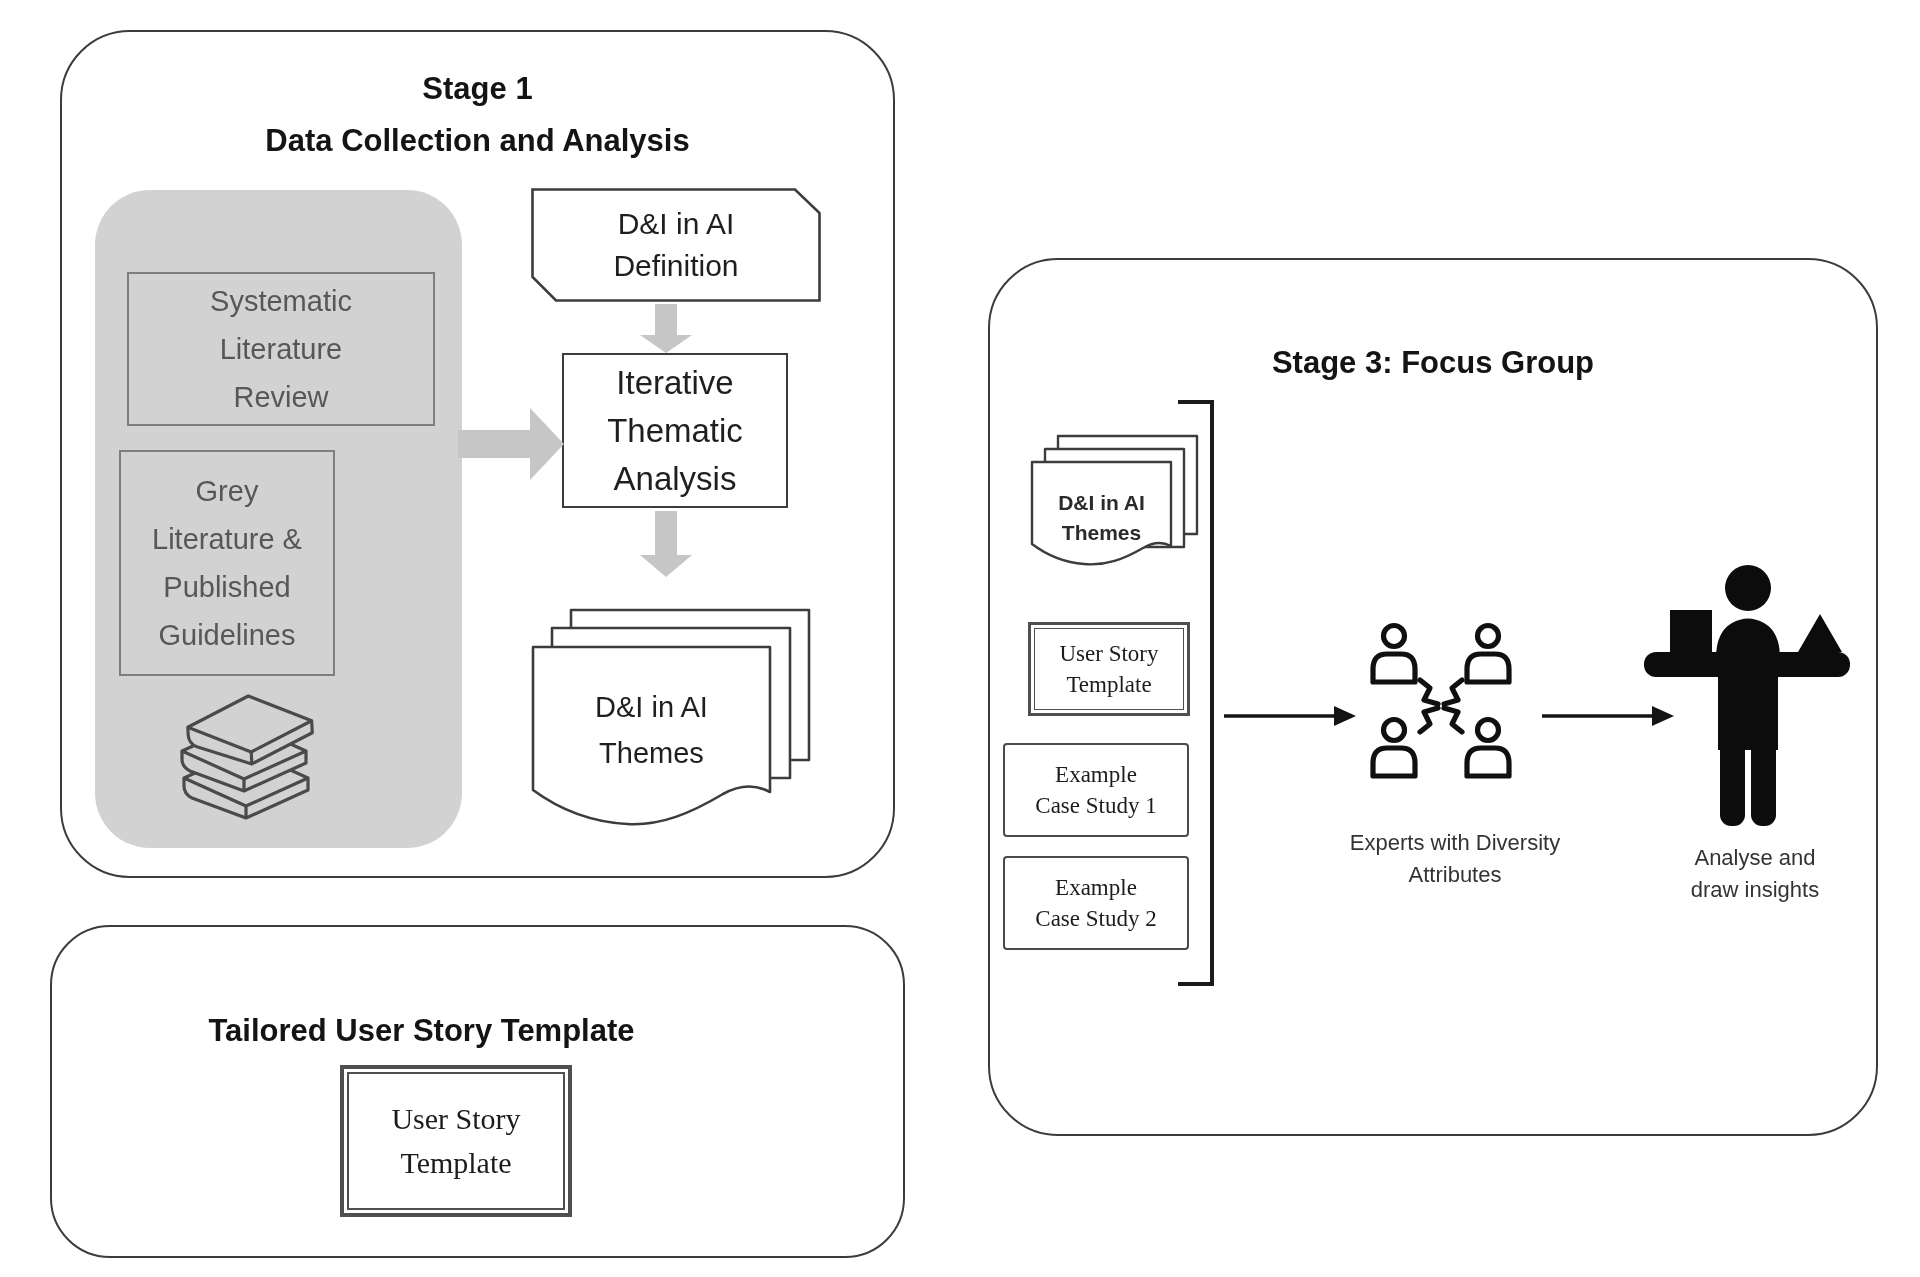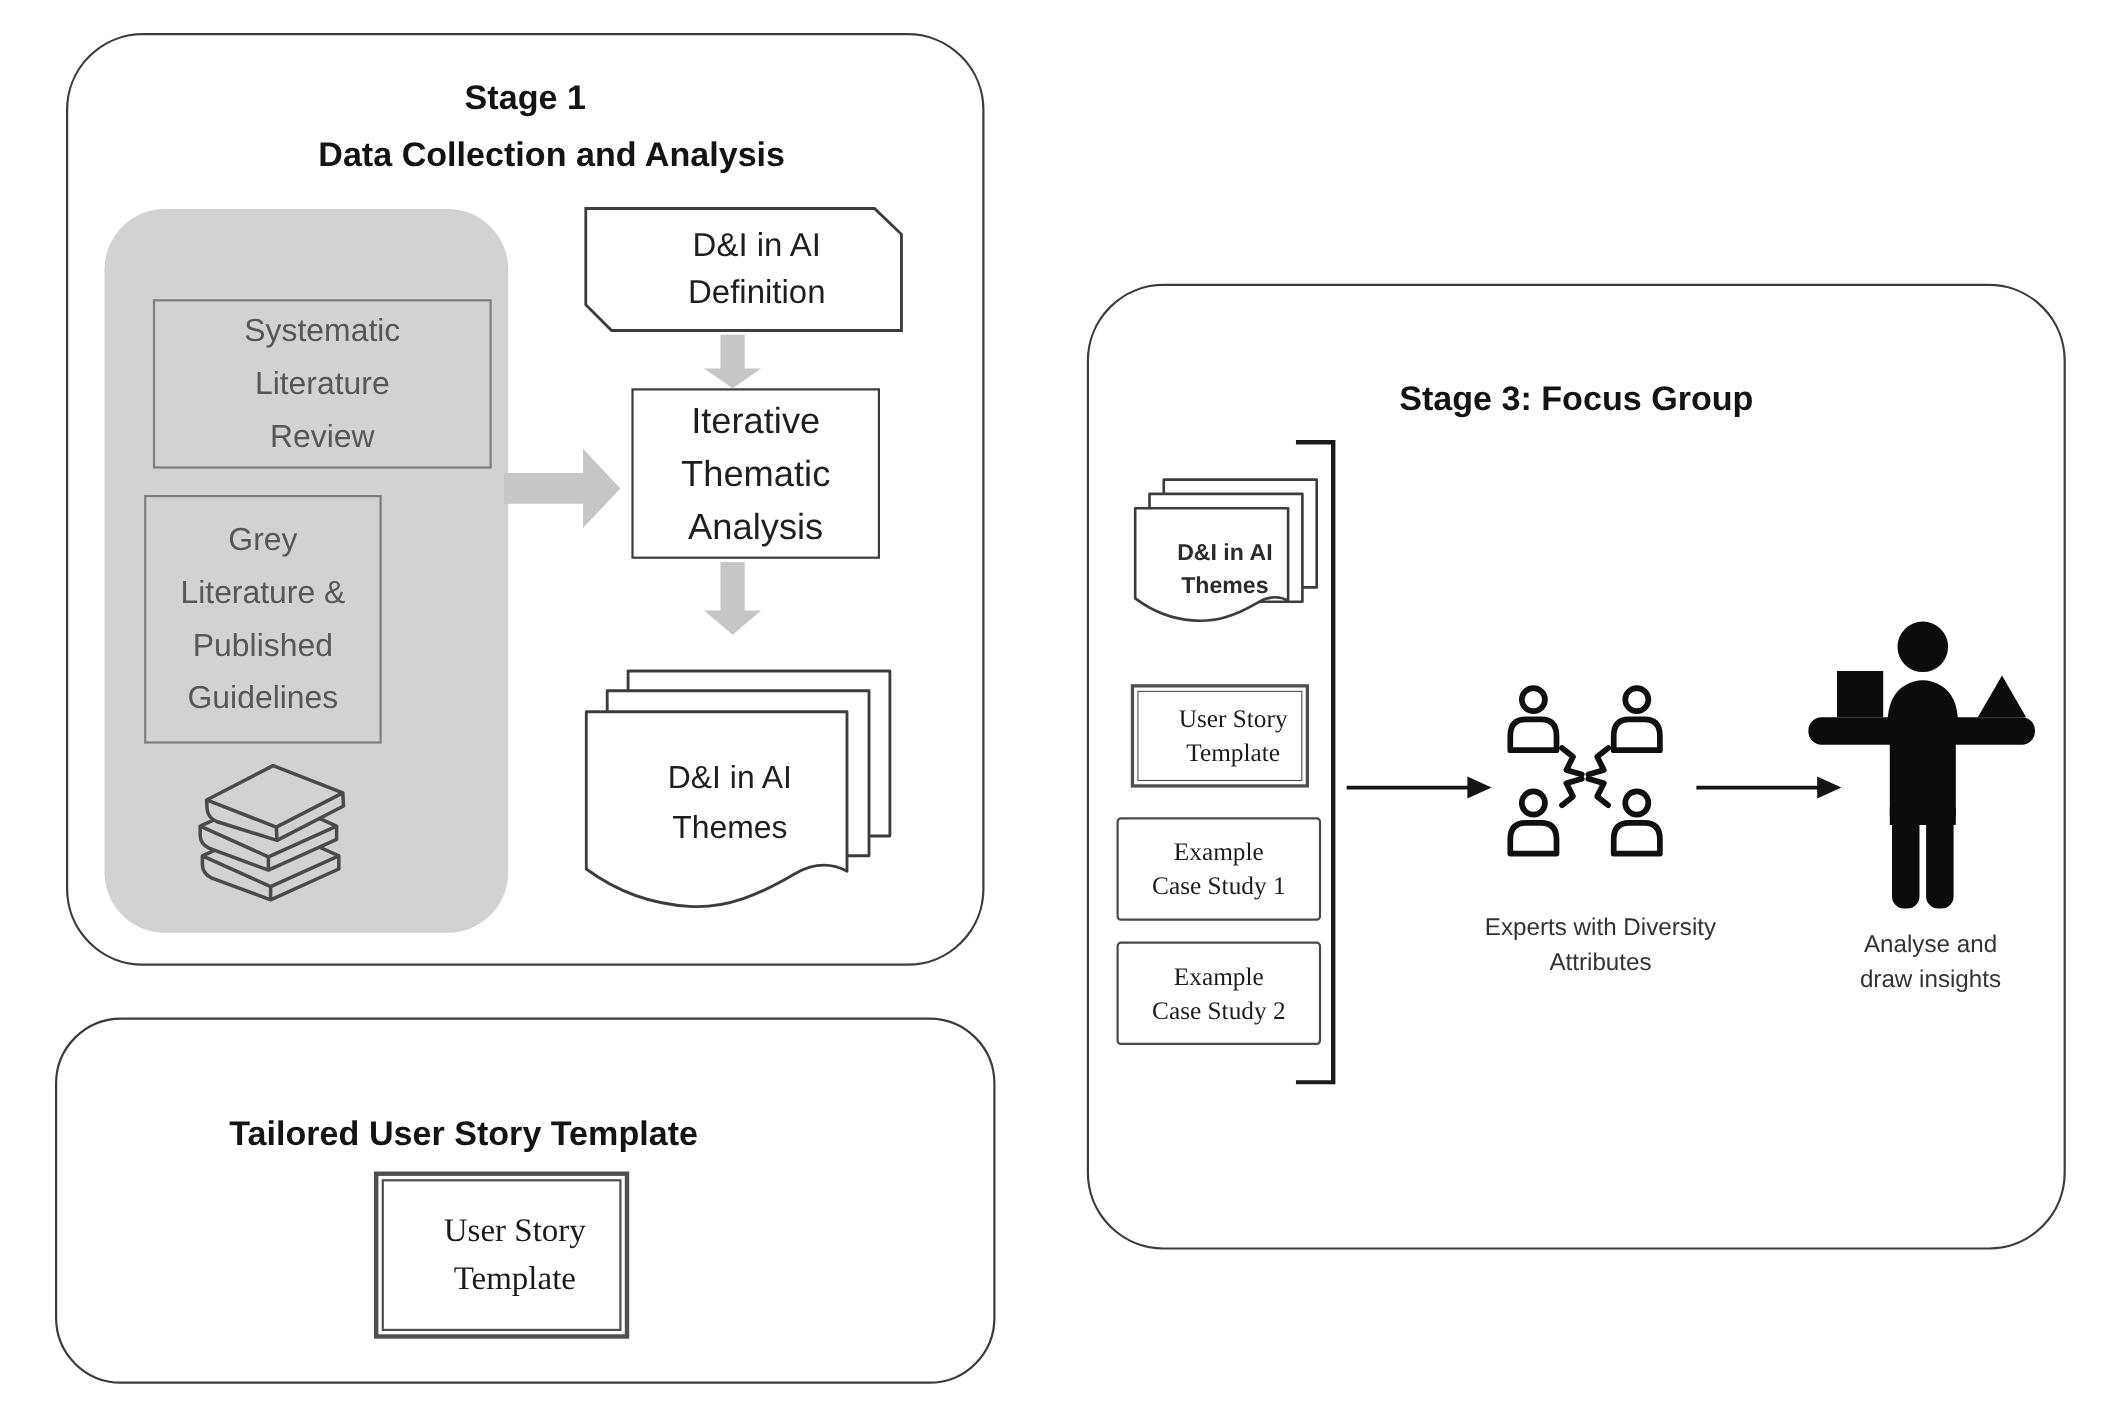--- a/index.html
+++ b/index.html
@@ -1,42 +1,42 @@
 <!DOCTYPE html>
 <html><head>
 <meta charset="utf-8">
 <style>
   html,body{margin:0;padding:0;background:#ffffff;}
   #canvas{
     position:relative; width:1920px; height:1277px; overflow:hidden;
     background:#ffffff; font-family:"Liberation Sans", sans-serif; color:#1f1f1f;padding-left:32px;
   }
   .abs{position:absolute;}
-  .center{display:flex; align-items:center; justify-content:center; text-align:center;margin-left:12px;}
+  .center{display:flex; align-items:center; justify-content:center; text-align:center;}
   .ml{white-space:pre-line;}
   .stagebox{border:2.5px solid #3c3c3c; background:#ffffff; box-sizing:border-box;}
   .title{font-weight:bold; font-size:31px; color:#141414; text-align:center; line-height:38px;}
   .greybox{border:2.2px solid #7e7e7e; box-sizing:border-box; color:#575757; font-size:29px; line-height:48px;}
   .whitebox{border:2.5px solid #3c3c3c; background:#ffffff; box-sizing:border-box; font-size:33px; line-height:48px; color:#1f1f1f;}
   .serif{font-family:"Liberation Serif", serif;}
   .dblbox{border:4px solid #4f4f4f; background:#ffffff; box-sizing:border-box;}
   .dblbox .inner{position:absolute; left:3px; top:3px; right:3px; bottom:3px; border:2px solid #4f4f4f; box-sizing:border-box;}
   .roundbox{border:2.2px solid #4a4a4a; border-radius:4px; background:#ffffff; box-sizing:border-box;}
   .caption{font-size:22px; line-height:32px; color:#333333; text-align:center;}
   svg{display:block;}
 </style>
 </head>
 <body>
 
 <div id="canvas">
 
   <div class="abs stagebox" style="left:60px; top:30px; width:835px; height:848px; border-radius:70px;"></div>
 
   <div class="abs title" style="left:60px; top:70px; width:835px;">Stage 1</div>
-  <div class="abs title" style="left:60px; top:122px; width:835px;margin-left:24px;">Data Collection and Analysis</div>
+  <div class="abs title" style="left:60px; top:122px; width:835px;">Data Collection and Analysis</div>
 
   <div class="abs" style="left:95px; top:190px; width:367px; height:658px; border-radius:55px; background:#d2d2d2;"></div>
 
   <div class="abs center greybox ml" style="left:127px; top:272px; width:308px; height:154px;">Systematic
 Literature
 Review</div>
 
   <div class="abs center greybox ml" style="left:119px; top:450px; width:216px; height:226px;">Grey
 Literature &amp;
 Published

